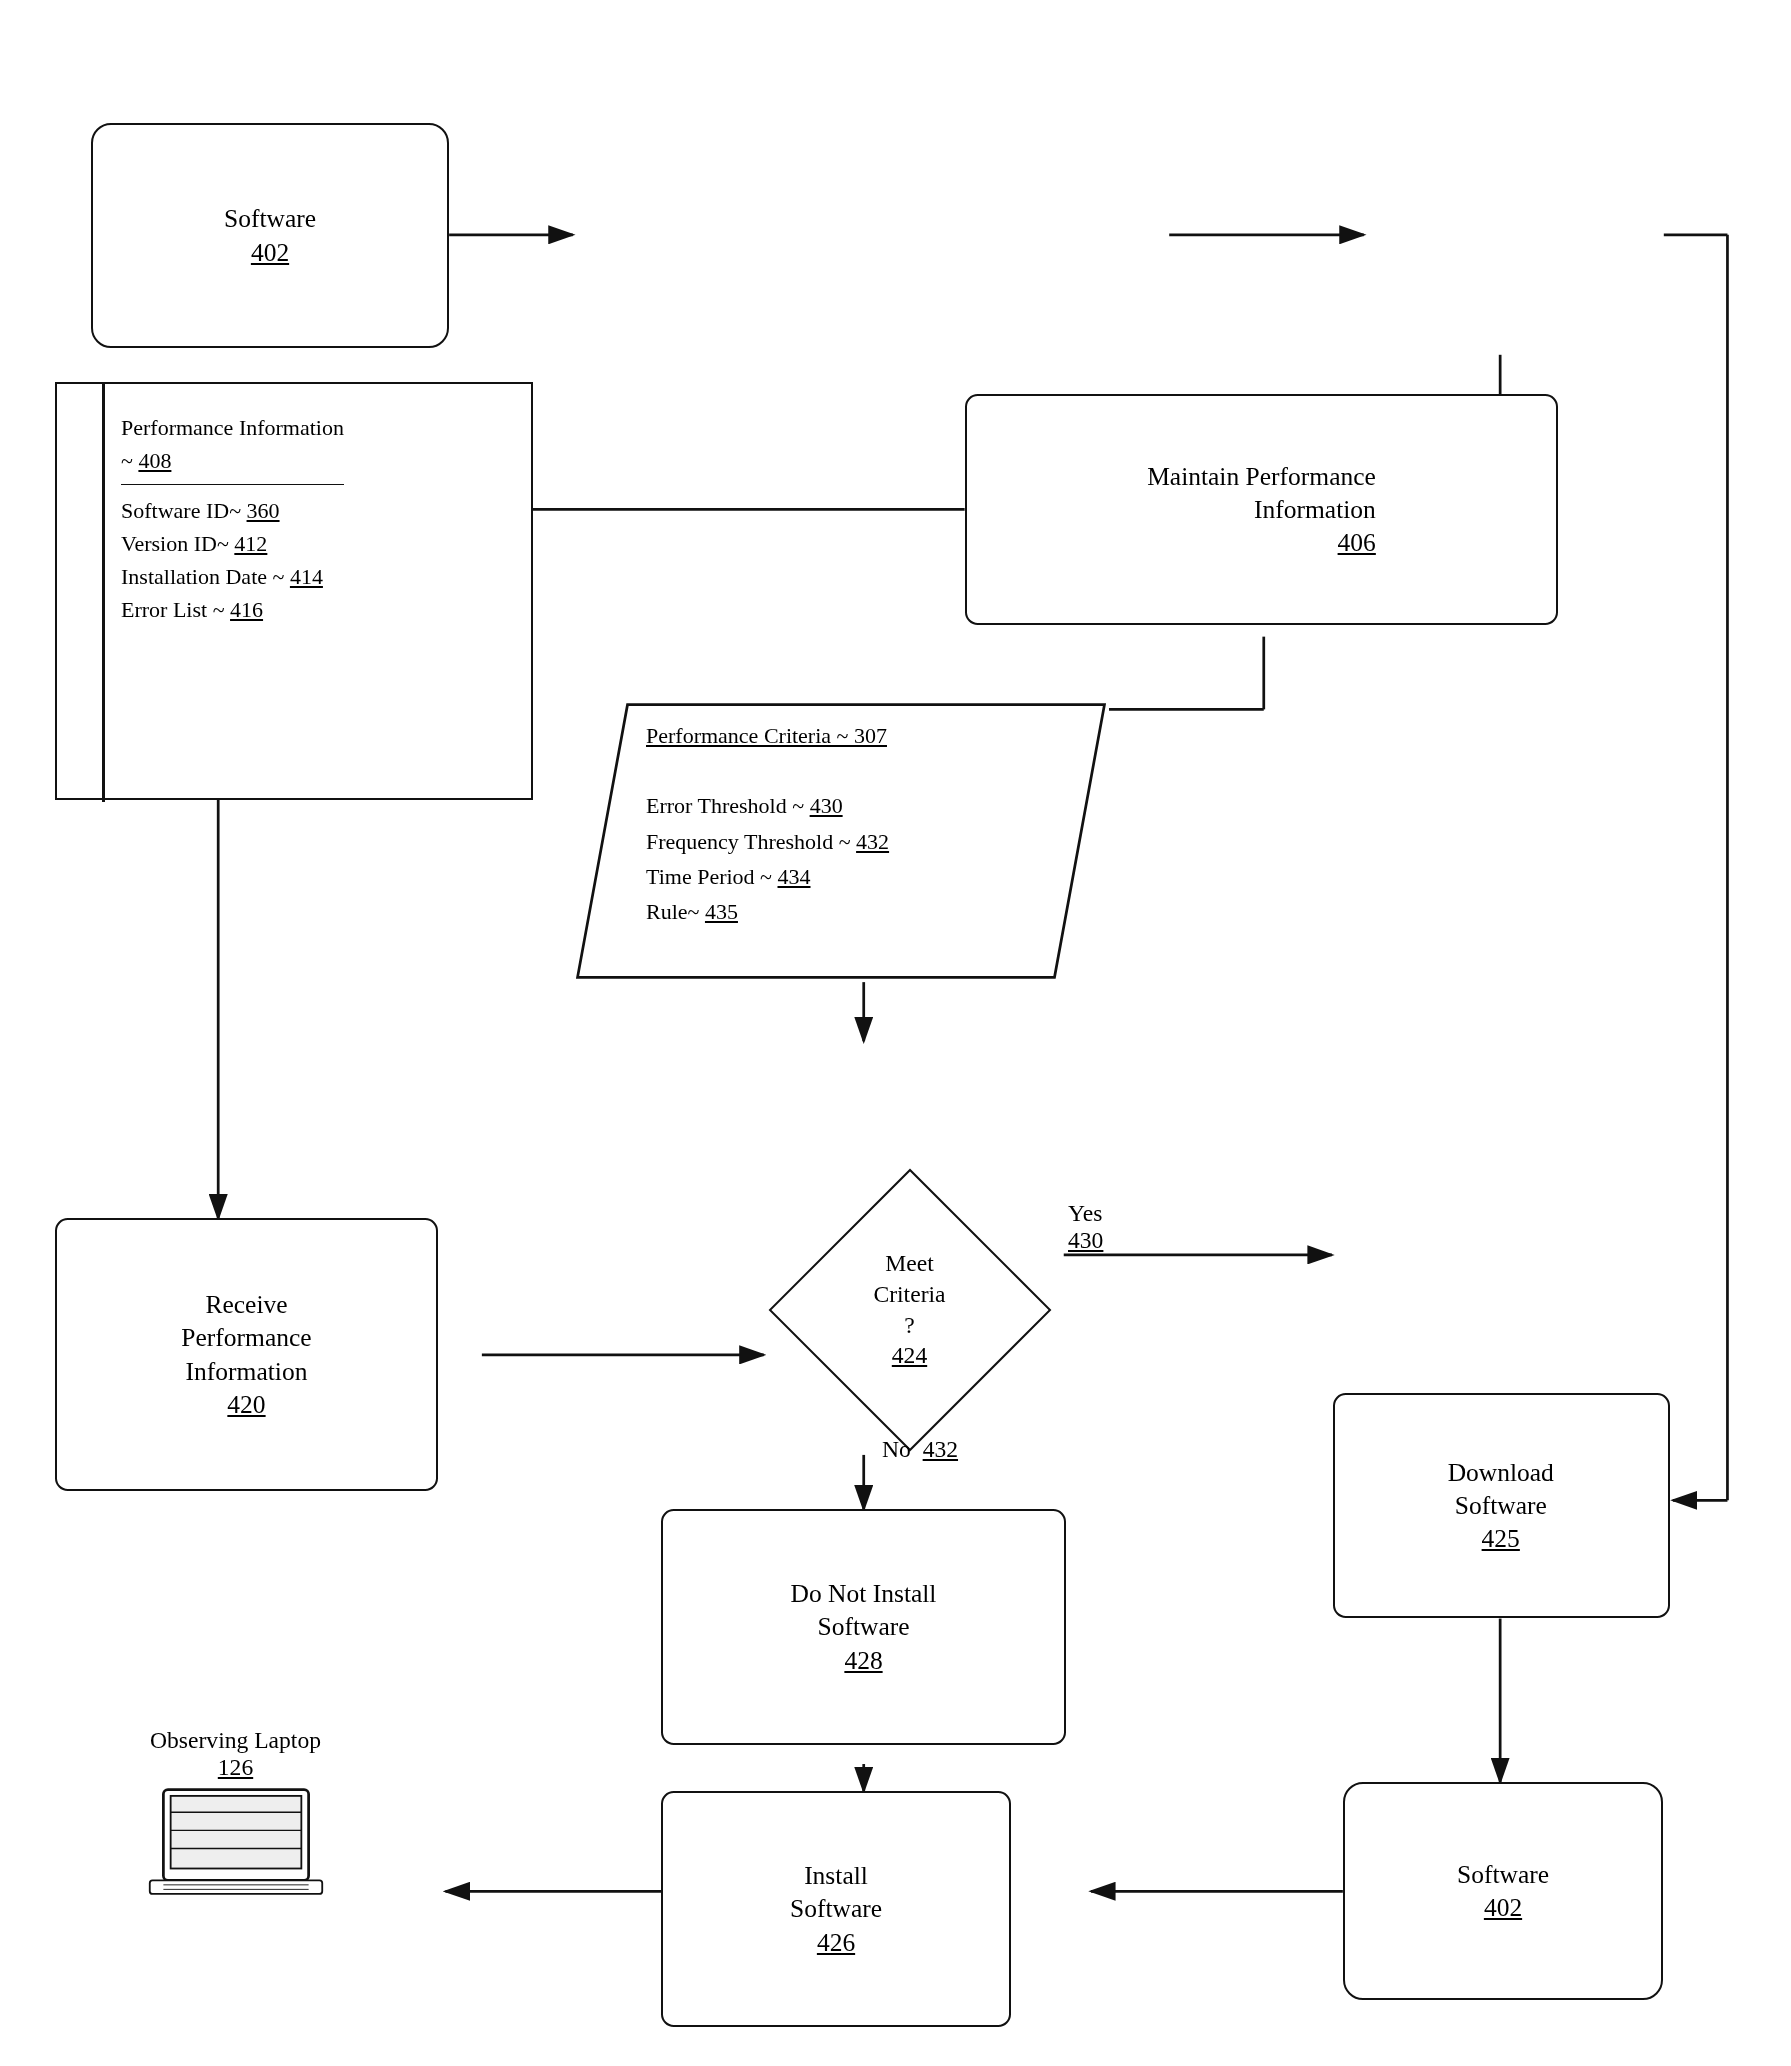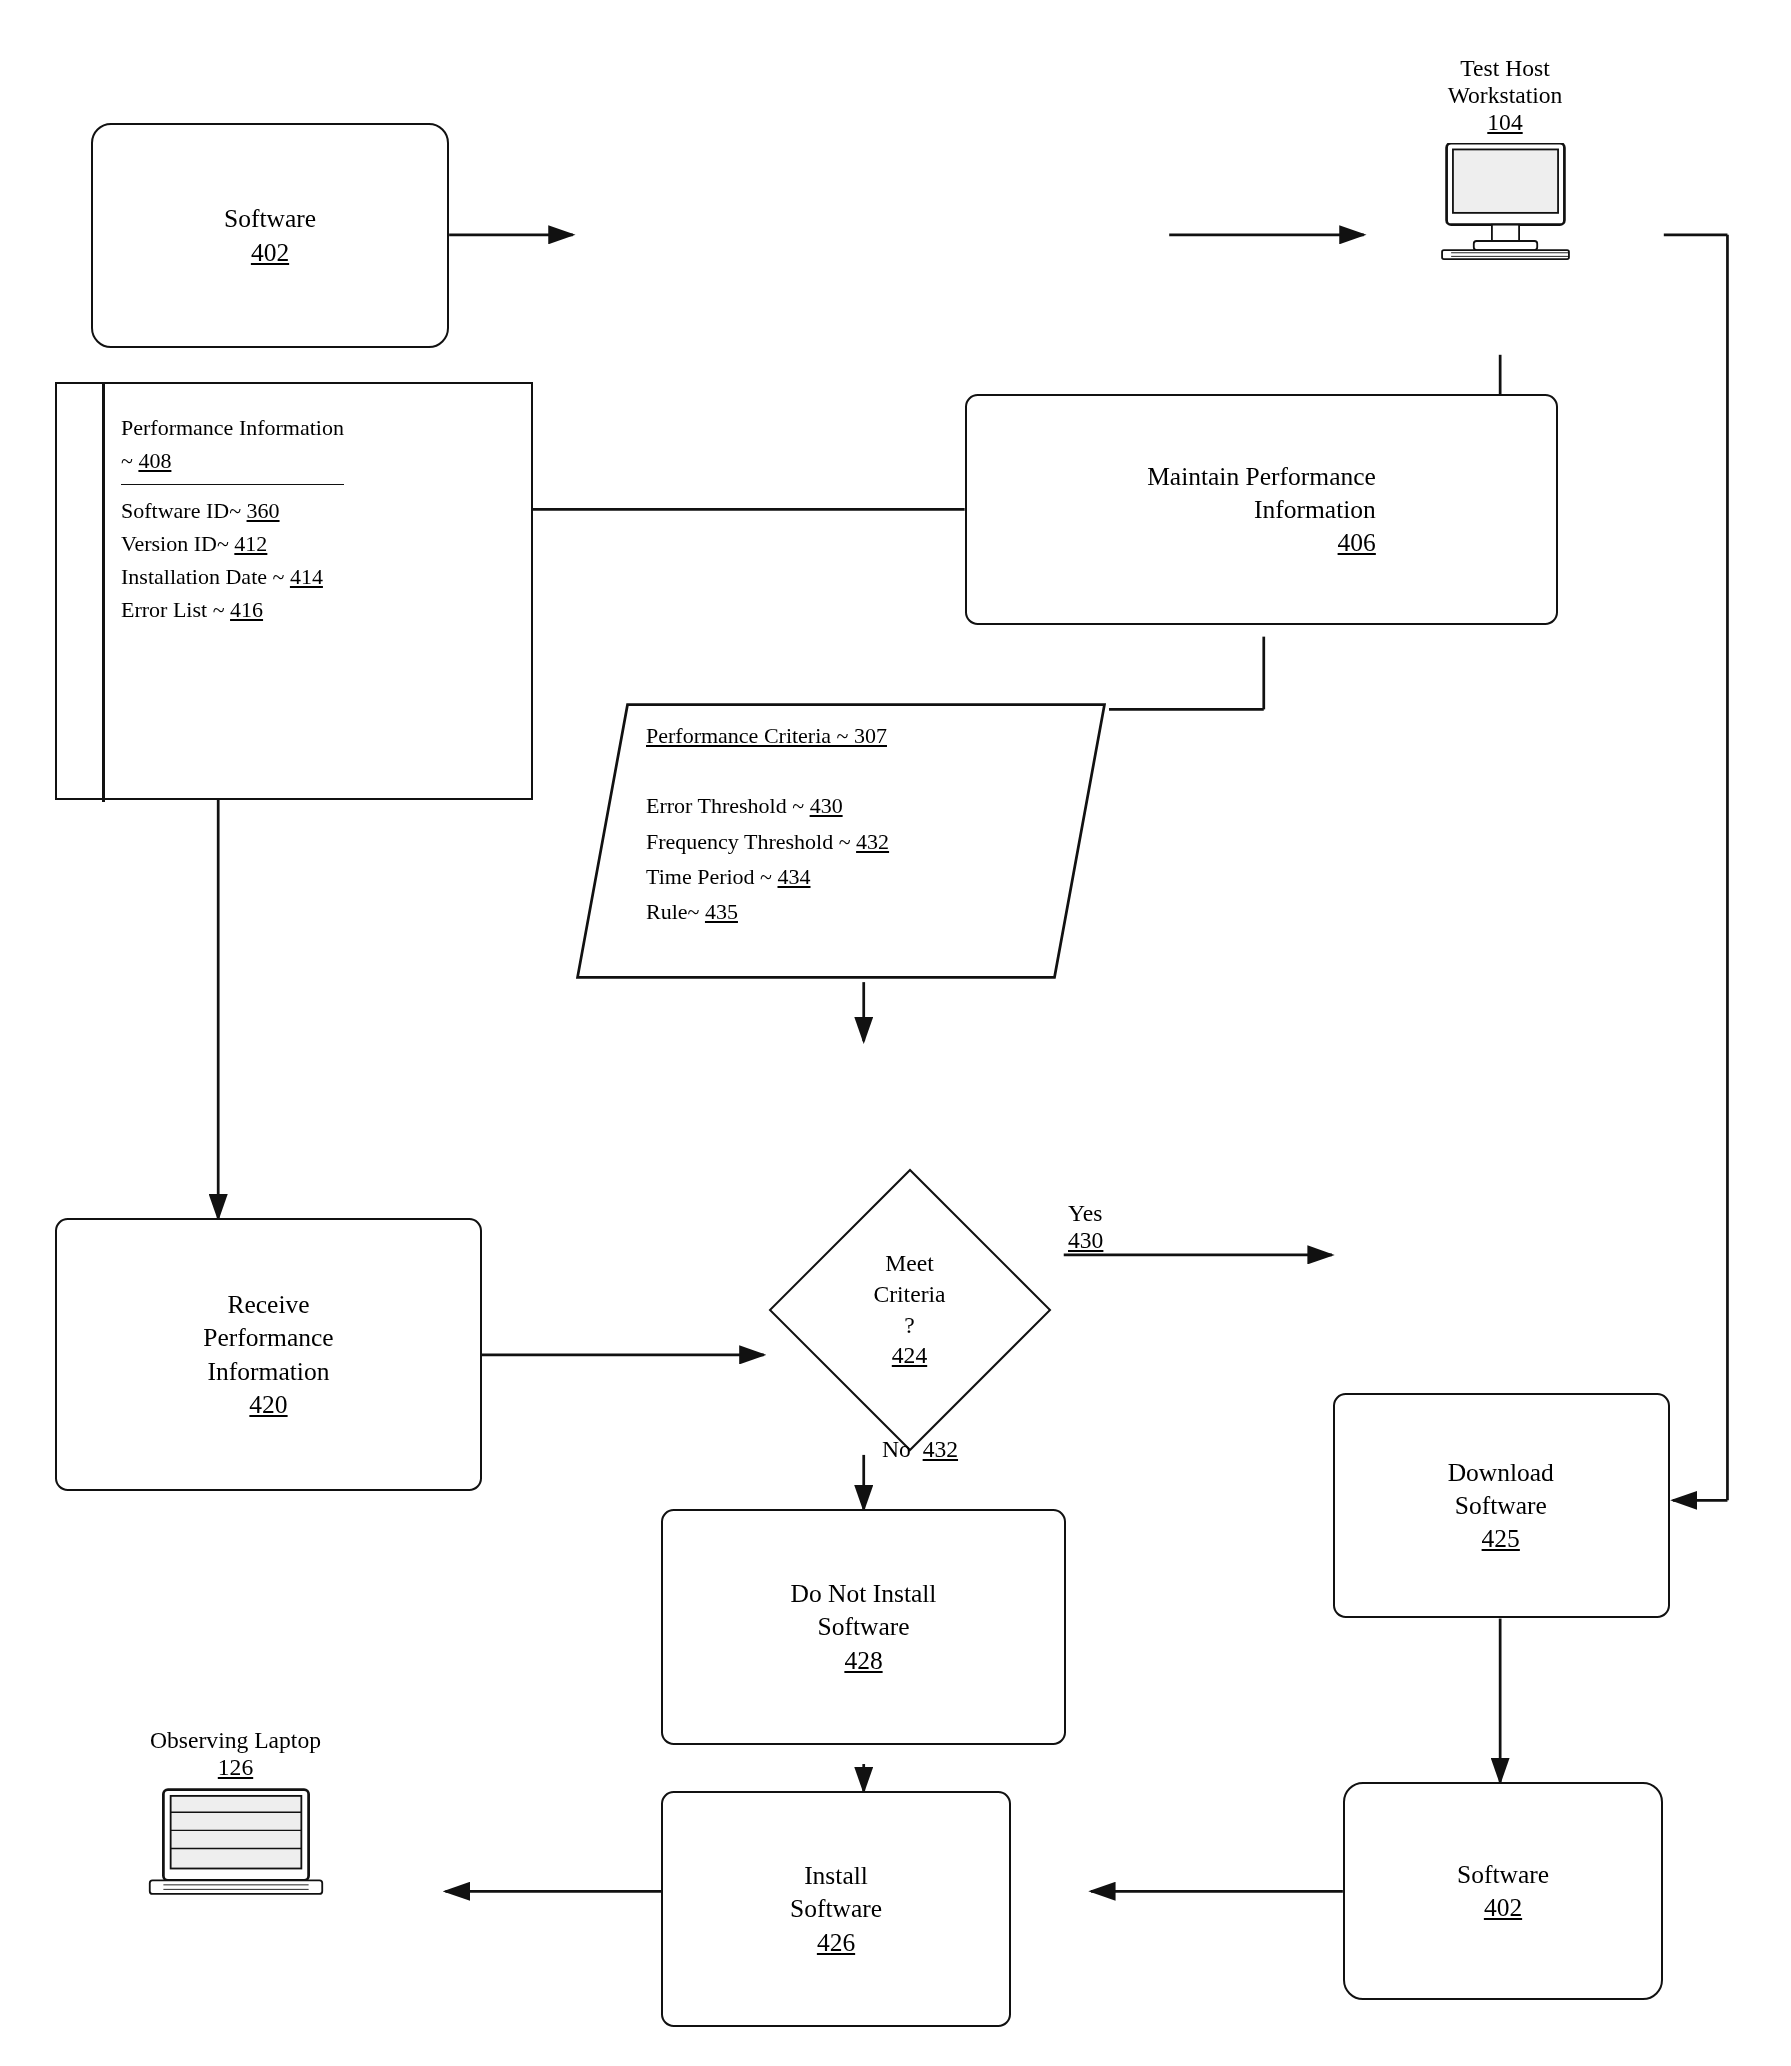--- a/index.html
+++ b/index.html
@@ -128,37 +128,20 @@
     <line x1="1900" y1="258" x2="1900" y2="1650" stroke="#111" stroke-width="3"></line>
     <line x1="1900" y1="1650" x2="1840" y2="1650" stroke="#111" stroke-width="3" marker-end="url(#arrowhead)"></line>
 
   </svg>
 
   <div class="box" style="left:91px; top:123px; width:358px; height:225px; border-radius:20px;">
     <span>Software<br><u>402</u></span>
   </div>
 
 
-  <div class="computer-icon" style="left:1346px; top:55px; width:318px; height:309px;">
-    <div style="font-size:23.6px; text-align:center; margin-bottom:3.6px;">Test Host<br>Workstation<br><u>104</u></div>
-
-    <svg width="145" height="118" viewBox="0 0 160 130" style="margin-top:3.6px;">
-
-      <rect x="15" y="0" width="130" height="90" rx="5" fill="#fff" stroke="#111" stroke-width="3"></rect>
-      <rect x="22" y="7" width="116" height="70" fill="#eee" stroke="#111" stroke-width="2"></rect>
-
-      <rect x="65" y="90" width="30" height="18" fill="#fff" stroke="#111" stroke-width="2"></rect>
-
-      <rect x="45" y="108" width="70" height="10" rx="3" fill="#fff" stroke="#111" stroke-width="2"></rect>
-
-      <rect x="10" y="118" width="140" height="10" rx="2" fill="#fff" stroke="#111" stroke-width="2"></rect>
-      <line x1="20" y1="121" x2="150" y2="121" stroke="#111" stroke-width="1"></line>
-      <line x1="20" y1="125" x2="150" y2="125" stroke="#111" stroke-width="1"></line>
-    </svg>
-  </div>
 
   <div class="box" style="left:965px; top:394px; width:593px; height:231px; border-radius:12.7px;text-align:right;">
     <span>Maintain Performance<br>Information<br><u>406</u></span>
   </div>
 
   <div style="position:absolute; left:55px; top:382px; width:478px; height:418px; border:2.7px solid #111; background:#fff;">
     <div style="position:absolute; left:45px; top:0; width:2.7px; height:418px; background:#111;"></div>
     <div style="position:absolute; left:55px; top:18px; padding:9px; font-size:22px; line-height:1.5;">
       <div style="border-bottom:1.8px solid #111; padding-bottom:7.3px; margin-bottom:9px;">
         Performance Information<br>~ <u>408</u>
@@ -178,21 +161,21 @@
     </svg>
     <div style="position:absolute; top:18px; left:73px; font-size:22px; line-height:1.6;">
       <u>Performance Criteria ~ 307</u><br><br>
       Error Threshold ~ <u>430</u><br>
       Frequency Threshold ~ <u>432</u><br>
       Time Period ~ <u>434</u><br>
       Rule~ <u>435</u>
     </div>
   </div>
 
-  <div class="box" style="left:55px; top:1218px; width:427px; height:273px; border-radius:12.7px;">
+  <div class="box" style="left:55px; top:1218px; width:383px; height:273px; border-radius:12.7px;">
     <span>Receive<br>Performance<br>Information<br><u>420</u></span>
   </div>
 
   <div class="diamond" style="left:764px; top:1164px; width:291px; height:291px;">
     <div class="diamond-inner"></div>
     <div class="diamond-text">
       Meet<br>Criteria<br>?<br><u>424</u>
     </div>
   </div>
 

